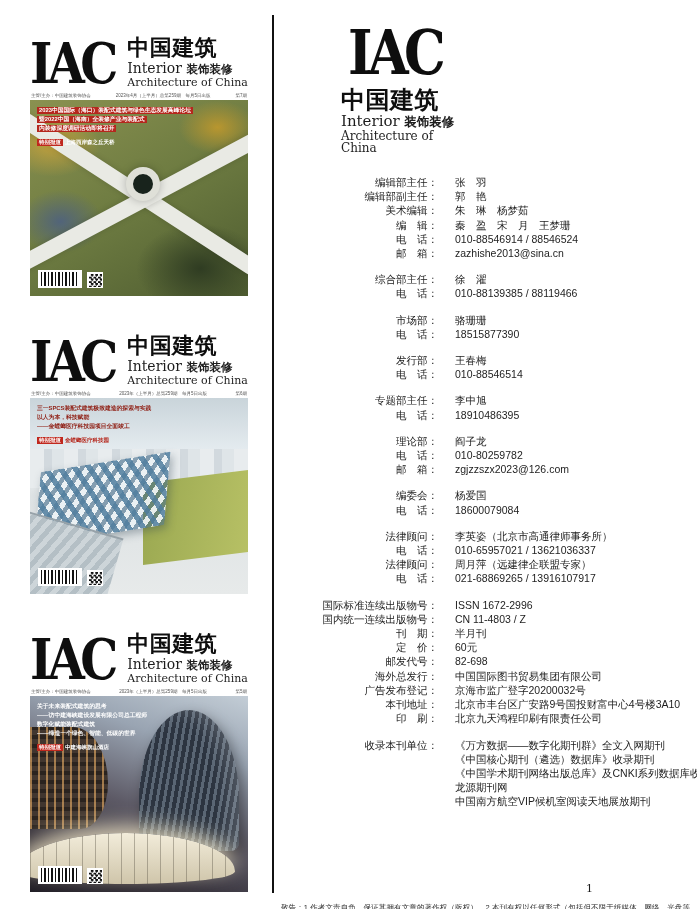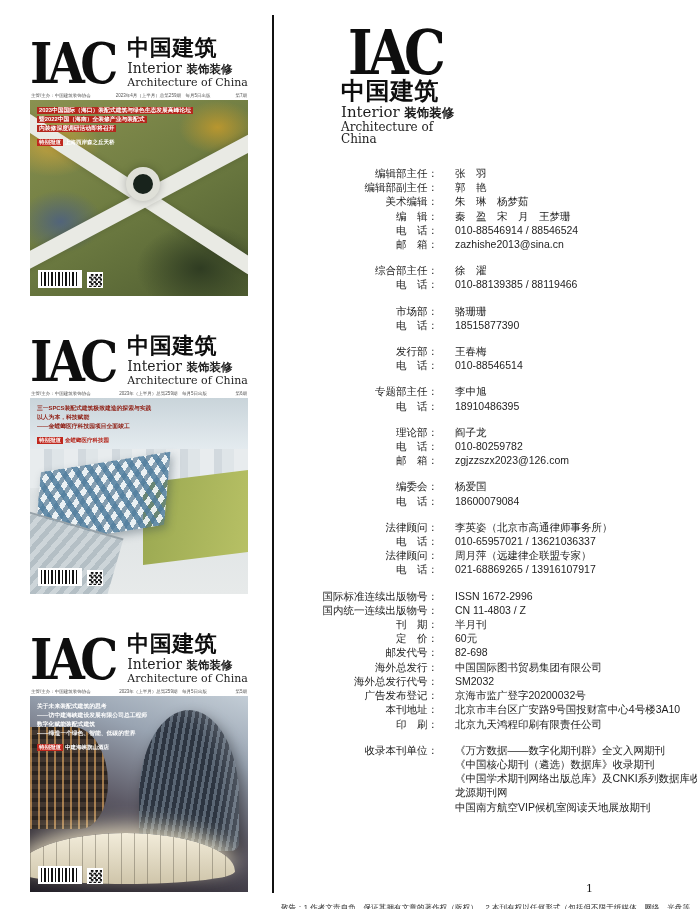--- a/index.html
+++ b/index.html
@@ -13,21 +13,21 @@
   .covers { position:absolute; left:30px; top:30px; width:218px; }
   .cover { height:268px; margin-bottom:30px; }
 
   .c-logo { display:flex; align-items:flex-end; height:58px;justify-content:center; }
   .iac {
     display:inline-block; font-family:"DejaVu Serif","Liberation Serif",serif;
     font-weight:700; letter-spacing:-5px; color:#0e0e0e;
     transform:scaleY(1.08) scaleX(.92); transform-origin:left bottom;
   }
   .c-iac { font-size:52px; line-height:46px; }
-  .logo-text { display:flex; flex-direction:column; margin-left:6px; line-height:1; }
+  .logo-text { display:flex; flex-direction:column; margin-left:6px; line-height:1;margin-top:9px; }
   .lt-cn { font-size:22px; font-weight:800; letter-spacing:.5px; color:#0e0e0e; }
   .lt-mid { margin-top:1px; white-space:nowrap; }
   .interior { font-family:"DejaVu Serif","Liberation Serif",serif; font-size:14px; }
   .zh { font-size:11.5px; font-weight:700; }
   .lt-en { font-family:"DejaVu Serif","Liberation Serif",serif; font-size:11px; margin-top:1px; }
 
   .meta { height:12px; display:flex; justify-content:space-between; align-items:center;
           font-size:4.5px; color:#555; padding:2px 1px 0; }
 
   .photo { position:relative; height:196px; overflow:hidden; background:#888; }
@@ -399,24 +399,20 @@
         </div>
         <div class="mh-row">
           <span class="mh-label">邮发代号：</span>
           <span class="mh-value">82-698</span>
         </div>
         <div class="mh-row">
           <span class="mh-label">海外总发行：</span>
           <span class="mh-value">中国国际图书贸易集团有限公司</span>
         </div>
         <div class="mh-row">
-          <span class="mh-label">海外总发行代号：</span>
-          <span class="mh-value">SM2032</span>
-        </div>
-        <div class="mh-row">
           <span class="mh-label">广告发布登记：</span>
           <span class="mh-value">京海市监广登字20200032号</span>
         </div>
         <div class="mh-row">
           <span class="mh-label">本刊地址：</span>
           <span class="mh-value">北京市丰台区广安路9号国投财富中心4号楼3A10</span>
         </div>
         <div class="mh-row">
           <span class="mh-label">印　刷：</span>
           <span class="mh-value">北京九天鸿程印刷有限责任公司</span>

